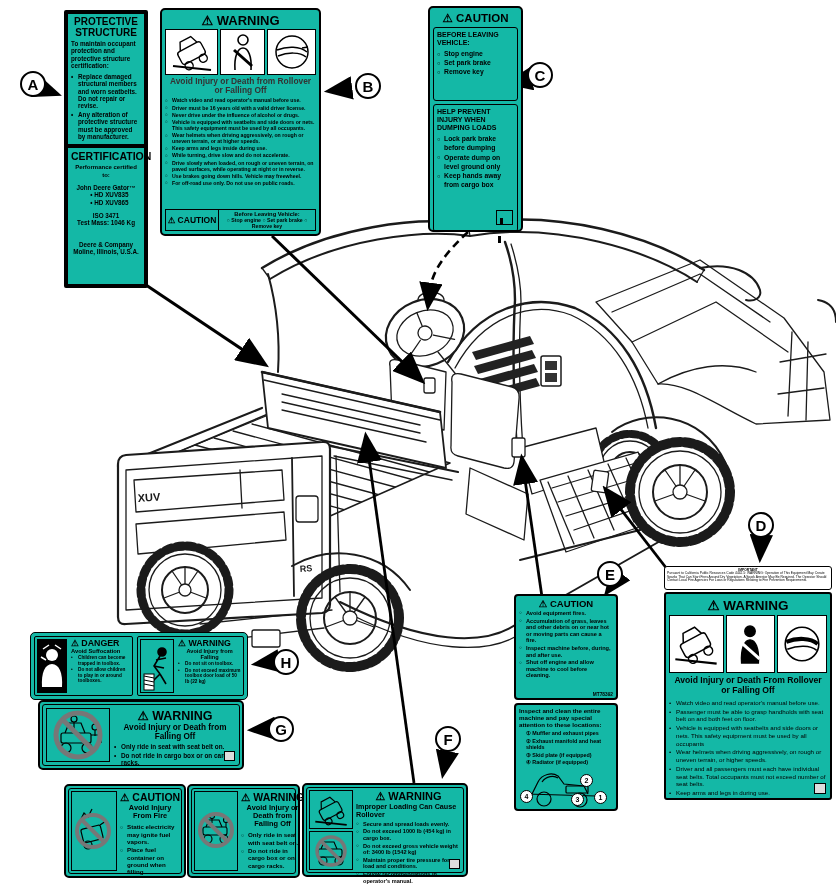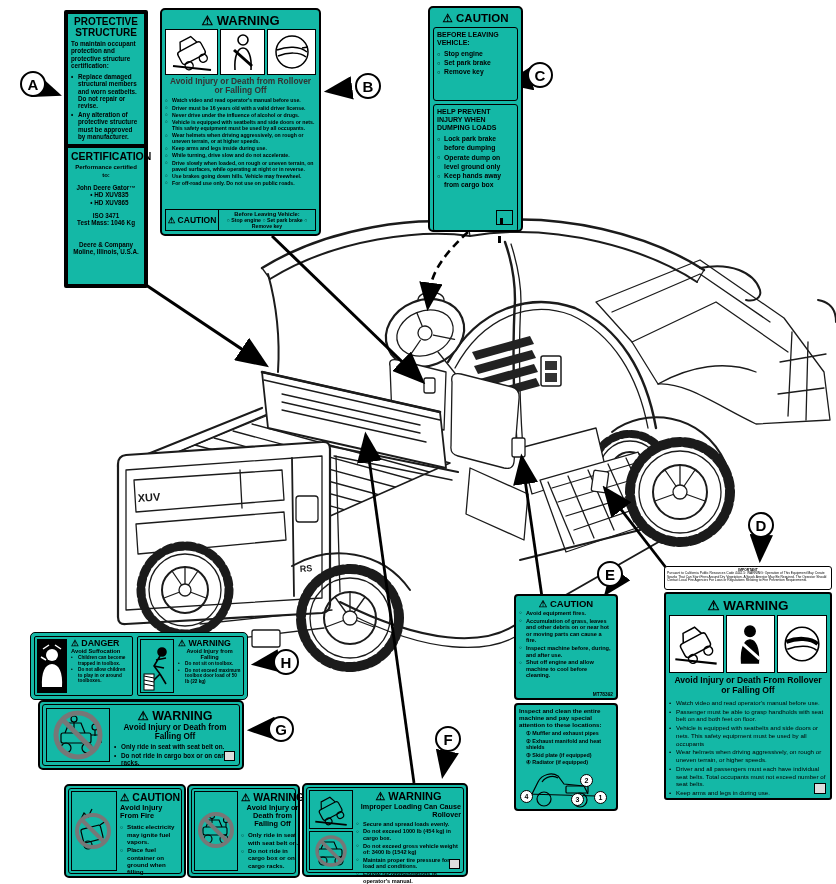--- a/index.html
+++ b/index.html
@@ -472,21 +472,21 @@
             <path d="M6,28 L10,20 L14,24 L18,16"></path>
           </g>
           <g stroke="#777" stroke-width="4" fill="none">
               <circle cx="19" cy="38" r="16"></circle>
               <path d="M8,27 L30,49"></path>
             </g>
         </svg>
       </div>
       <div style="flex:1;">
         <div class="hazhead" style="font-size:10.5px;">⚠ CAUTION</div>
-        <div style="font-size:7.4px;font-weight:bold;text-align:left;line-height:1.1;margin-top:1px;">Avoid Injury From Fire</div>
+        <div style="font-size:7.4px;font-weight:bold;text-align:center;line-height:1.1;margin-top:1px;">Avoid Injury From Fire</div>
         <div class="tiny bul-circ" style="font-size:6.2px;font-weight:bold;margin-top:3px;">
             <div class="li">Static electricity may ignite fuel vapors.</div>
             <div class="li">Place fuel container on ground when filling.</div>
           </div>
       </div>
     </div>
   </div>
 
   <div class="label" style="left:187px;top:784px;width:113px;height:94px;padding:2px;">
     <div class="inner1" style="height:100%;box-sizing:border-box;display:flex;padding:2px;gap:3px;">
@@ -543,21 +543,21 @@
               </g>
             <g stroke="#777" stroke-width="3.5" fill="none">
                 <circle cx="19" cy="18" r="14"></circle>
                 <path d="M9,8 L29,28"></path>
               </g>
           </svg>
         </div>
       </div>
       <div style="flex:1;position:relative;">
         <div class="hazhead" style="font-size:11px;">⚠ WARNING</div>
-        <div style="font-size:7.2px;font-weight:bold;text-align:right;line-height:1.1;">Improper Loading Can Cause Rollover</div>
+        <div style="font-size:7.2px;font-weight:bold;text-align:left;line-height:1.1;">Improper Loading Can Cause Rollover</div>
         <div class="tiny bul-circ" style="font-size:5.6px;font-weight:bold;margin-top:2px;">
             <div class="li">Secure and spread loads evenly.</div>
             <div class="li">Do not exceed 1000 lb (454 kg) in cargo box.</div>
             <div class="li">Do not exceed gross vehicle weight of: 3400 lb (1542 kg)</div>
             <div class="li">Maintain proper tire pressure for load and conditions.</div>
             <div class="li">Follow recommendations in operator's manual.</div>
           </div>
         <div style="position:absolute;right:1px;bottom:1px;width:9px;height:8px;border:1px solid #000;background:#ddd;"></div>
       </div>
     </div>

